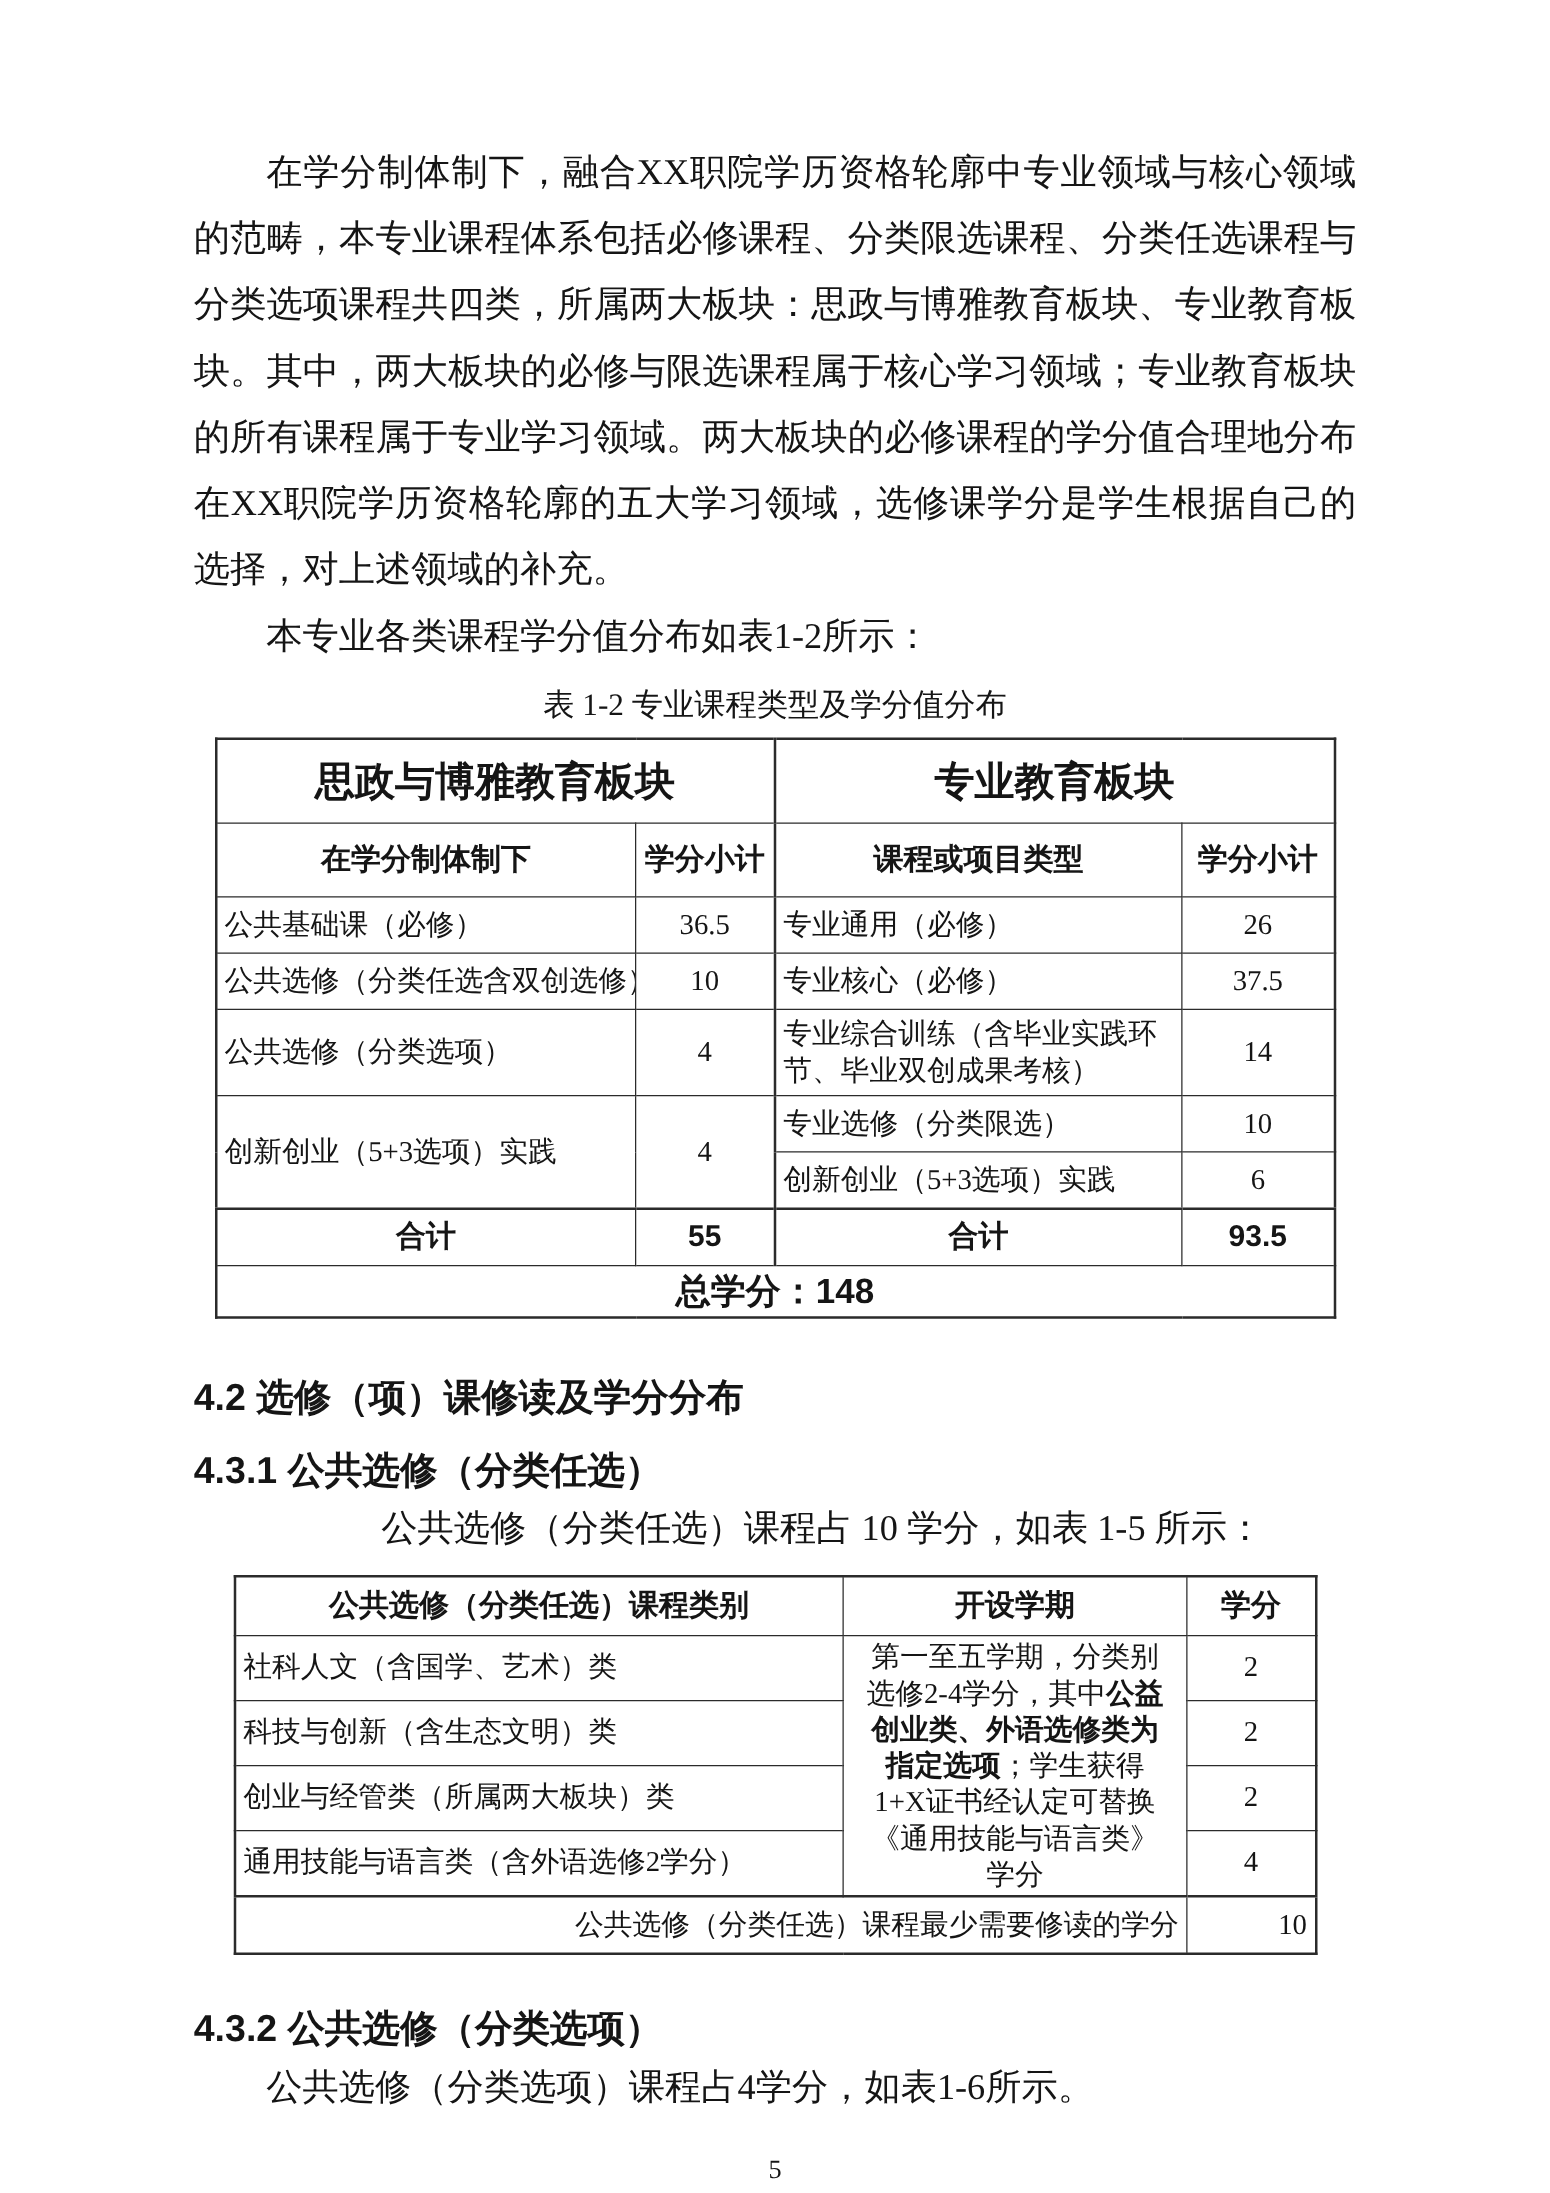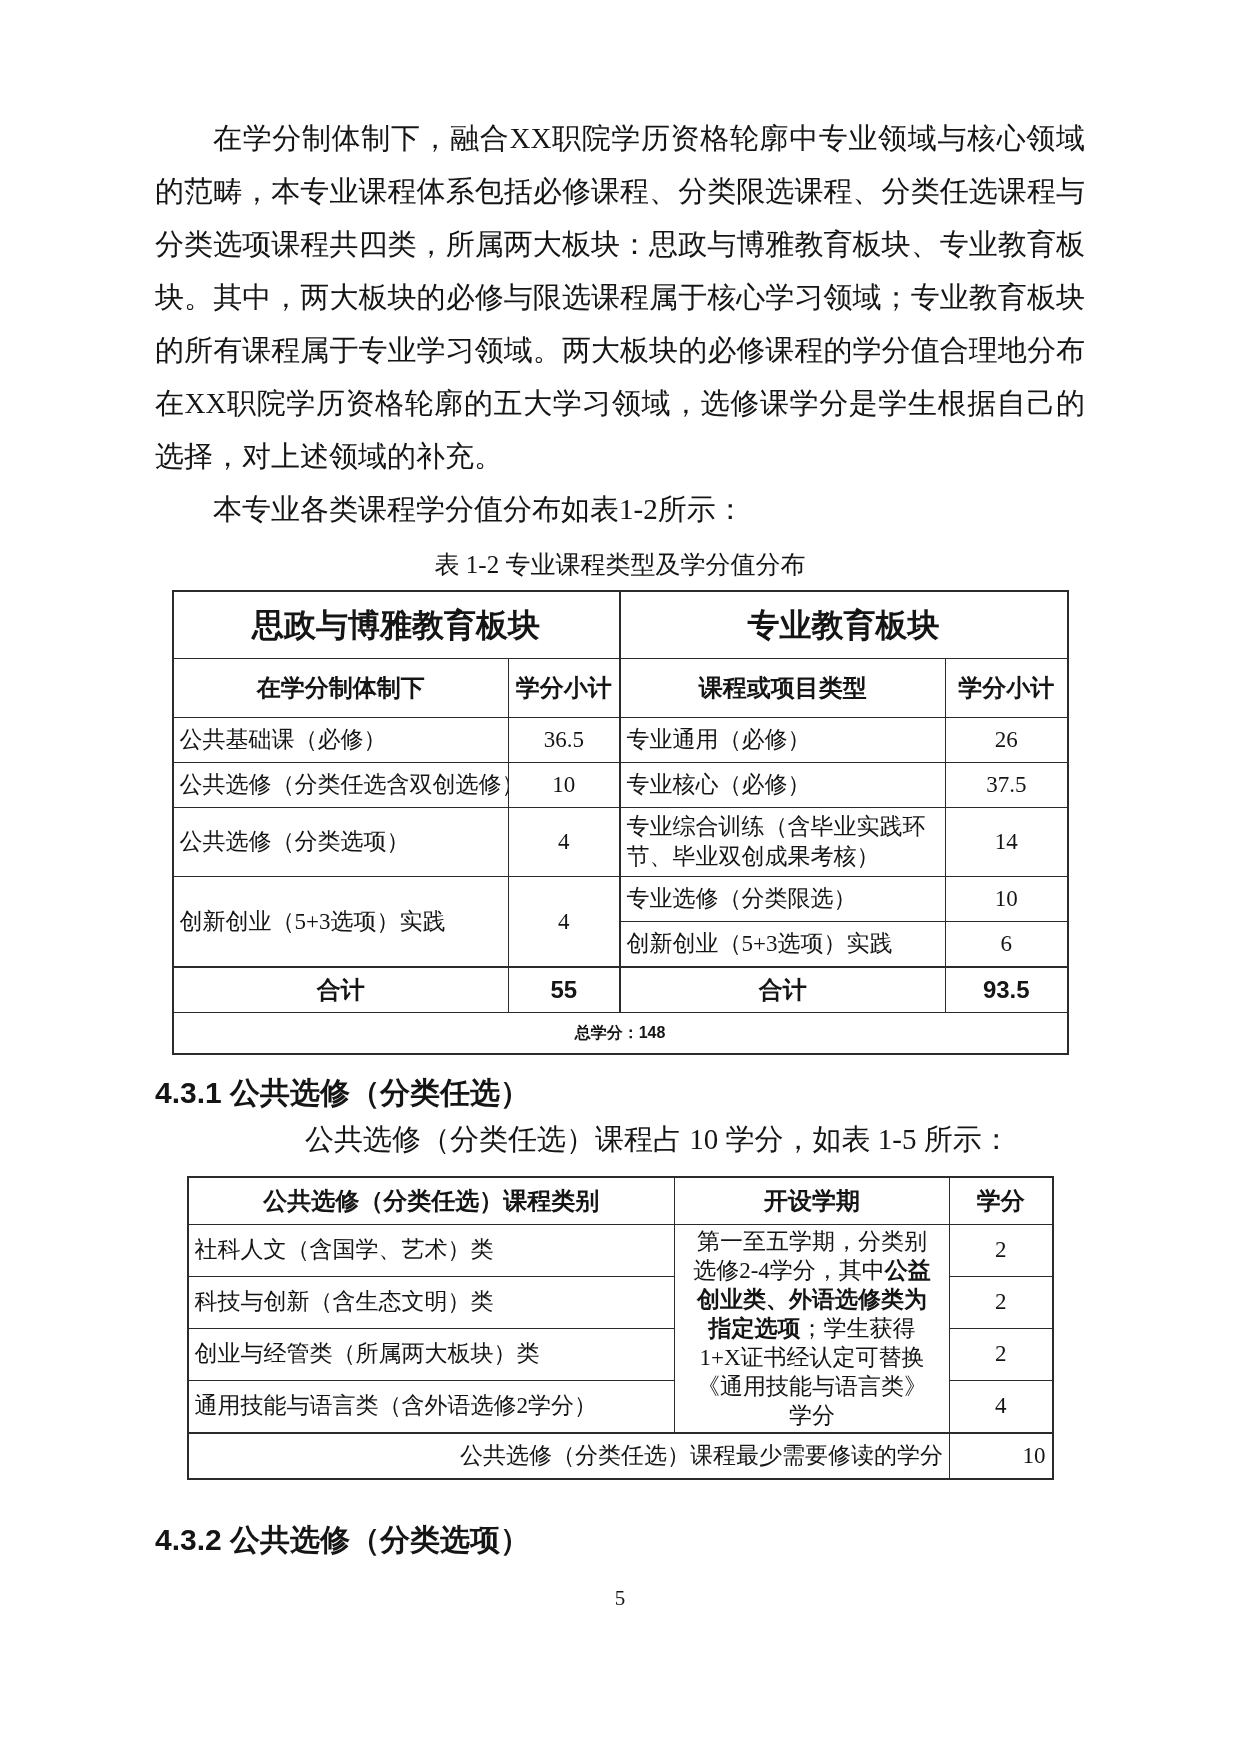--- a/index.html
+++ b/index.html
@@ -46,21 +46,21 @@
   .t1{width:895px;margin:0 auto;border:2px solid var(--line);}
   .t1 .c{text-align:center;}
   .t1 .l{text-align:left;}
   .t1 .nw{white-space:nowrap;}
   .t1 .mid-div{border-left:2px solid var(--line);}
   .t1 tr.gh td{height:62px;font-family:var(--sans);font-weight:bold;font-size:32px;text-align:center;}
   .t1 tr.ch td{height:54px;font-family:var(--sans);font-weight:bold;font-size:24px;text-align:center;}
   .t1 tr.r td{height:40px;}
   .t1 tr.tall td{height:64px;}
   .t1 tr.total td{height:40px;border-top:2px solid var(--line);font-family:var(--sans);font-weight:bold;font-size:24px;text-align:center;}
-  .t1 tr.grand td{height:36px;font-family:var(--sans);font-weight:bold;font-size:16px;text-align:center;}
+  .t1 tr.grand td{height:36px;font-family:var(--sans);font-weight:bold;font-size:28px;text-align:center;}
 
   
   h2{
     font-family:var(--sans);
     font-weight:bold;
     color:var(--ink);
   }
   .h42{margin:44px 0 0 0;font-size:30px;line-height:40px;}
   .h431{margin:18px 0 0 0;font-size:30px;line-height:40px;}
   .h432{margin:40px 0 0 0;font-size:30px;line-height:40px;}
@@ -151,20 +151,21 @@
         <td>55</td>
         <td class="mid-div">合计</td>
         <td>93.5</td>
       </tr>
       <tr class="grand">
         <td colspan="4">总学分：148</td>
       </tr>
     </tbody>
   </table>
 
+  <h2 class="h42">4.2 选修（项）课修读及学分分布</h2>
   <h2 class="h431">4.3.1 公共选修（分类任选）</h2>
 
   <p class="body-text lead431">公共选修（分类任选）课程占 10 学分，如表 1-5 所示：</p>
 
   <table class="t2">
     <colgroup>
       <col style="width:487px">
         <col style="width:275px">
         <col style="width:103px">
     </colgroup>
@@ -193,17 +194,18 @@
       </tr>
       <tr class="t2-footer">
         <td colspan="2">公共选修（分类任选）课程最少需要修读的学分</td>
         <td>10</td>
       </tr>
     </tbody>
   </table>
 
   <h2 class="h432">4.3.2 公共选修（分类选项）</h2>
 
+  <p class="body-text lead432 indent2">公共选修（分类选项）课程占4学分，如表1-6所示。</p>
 
 
   <div class="page-number">5</div>
 
 </div>
 
 </body></html>

